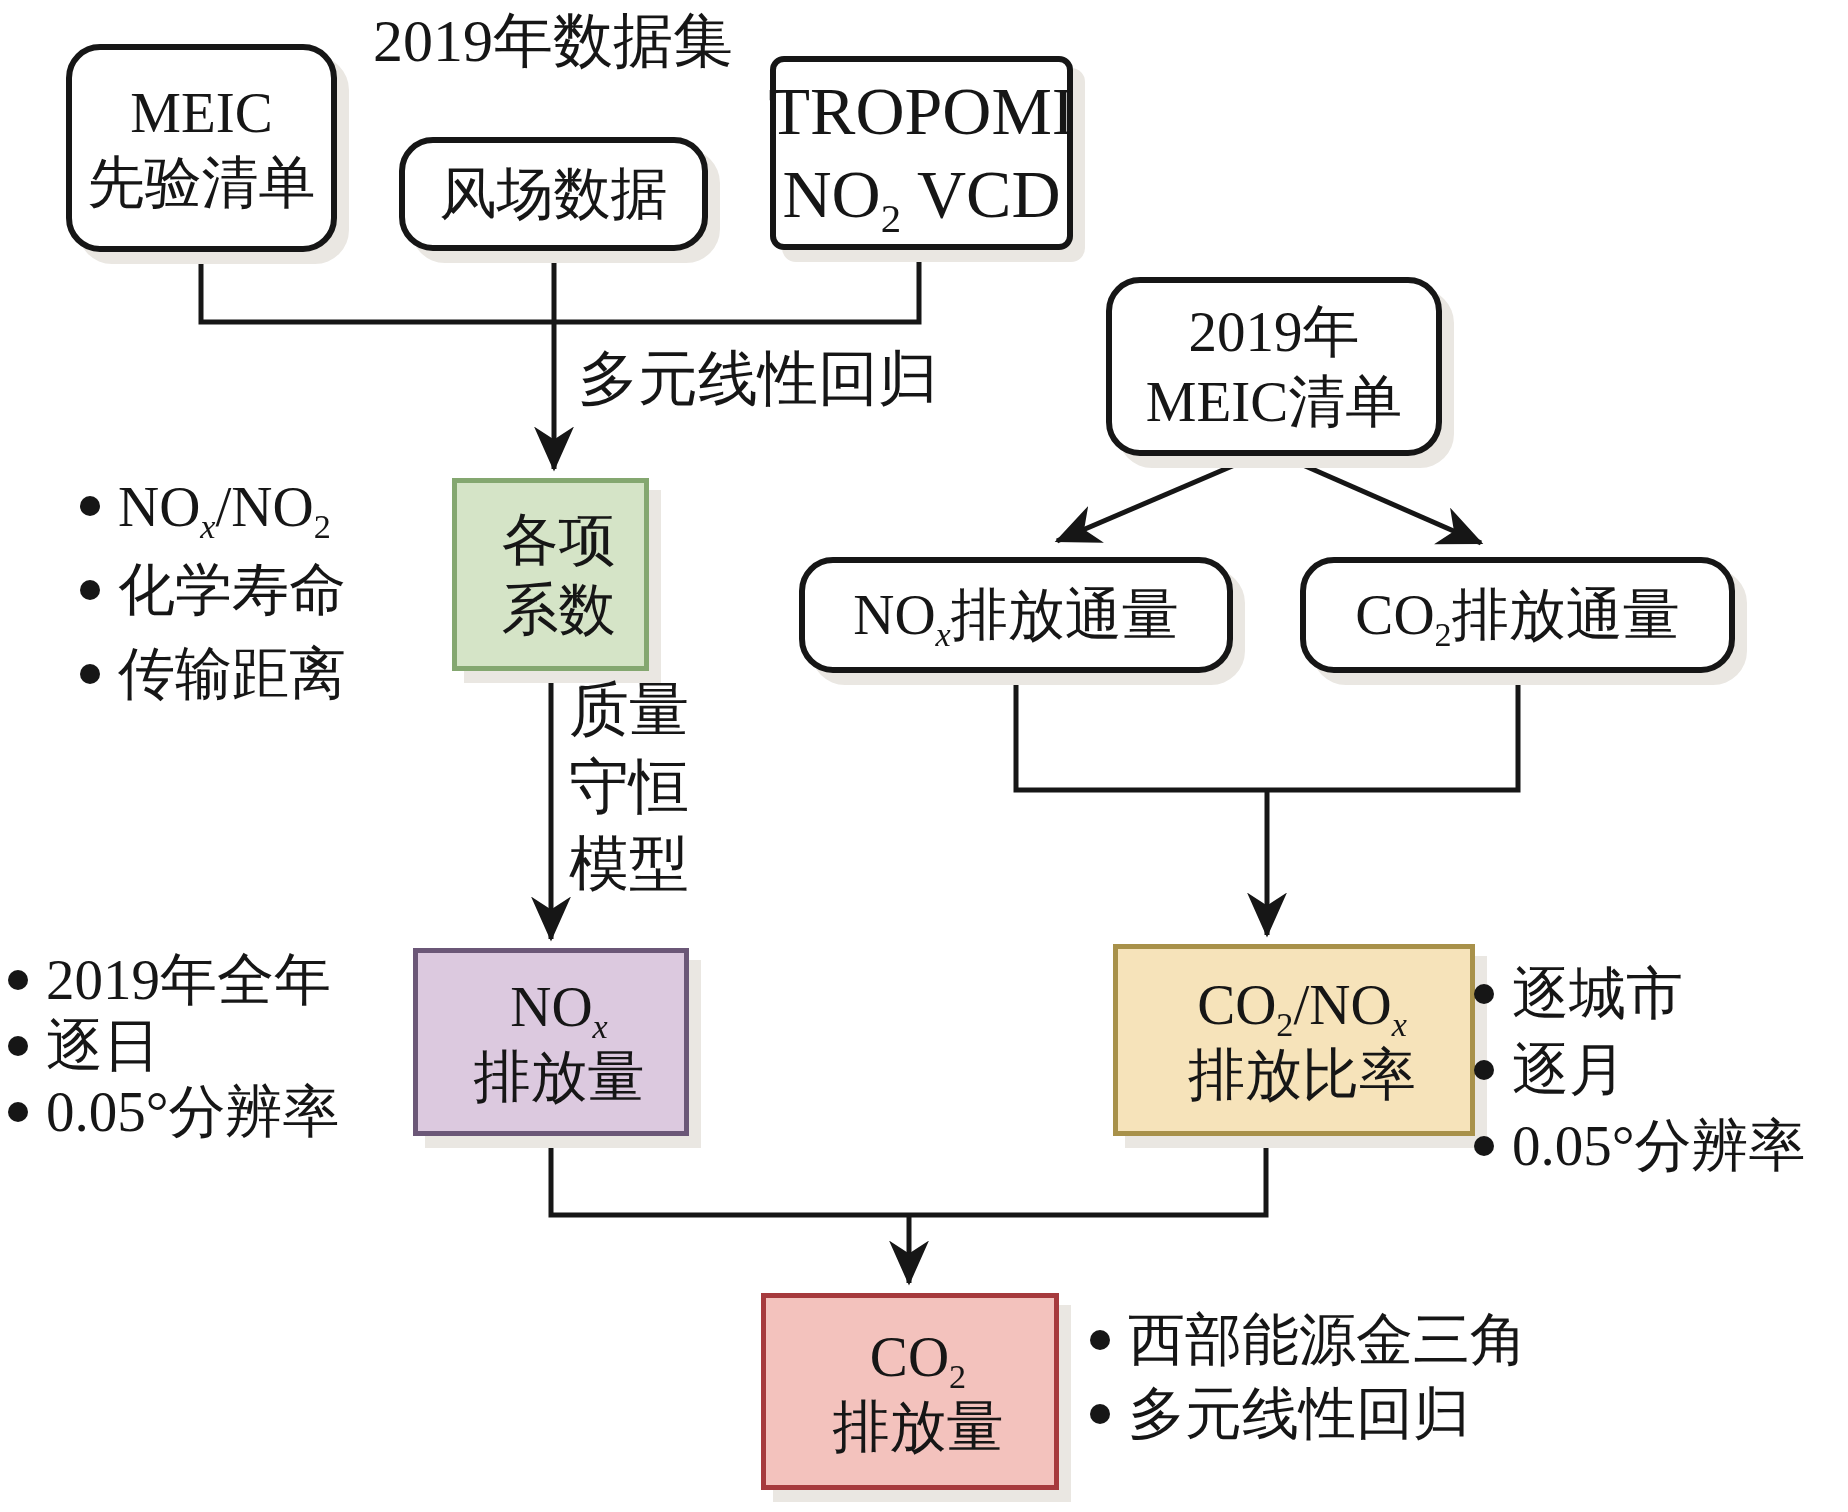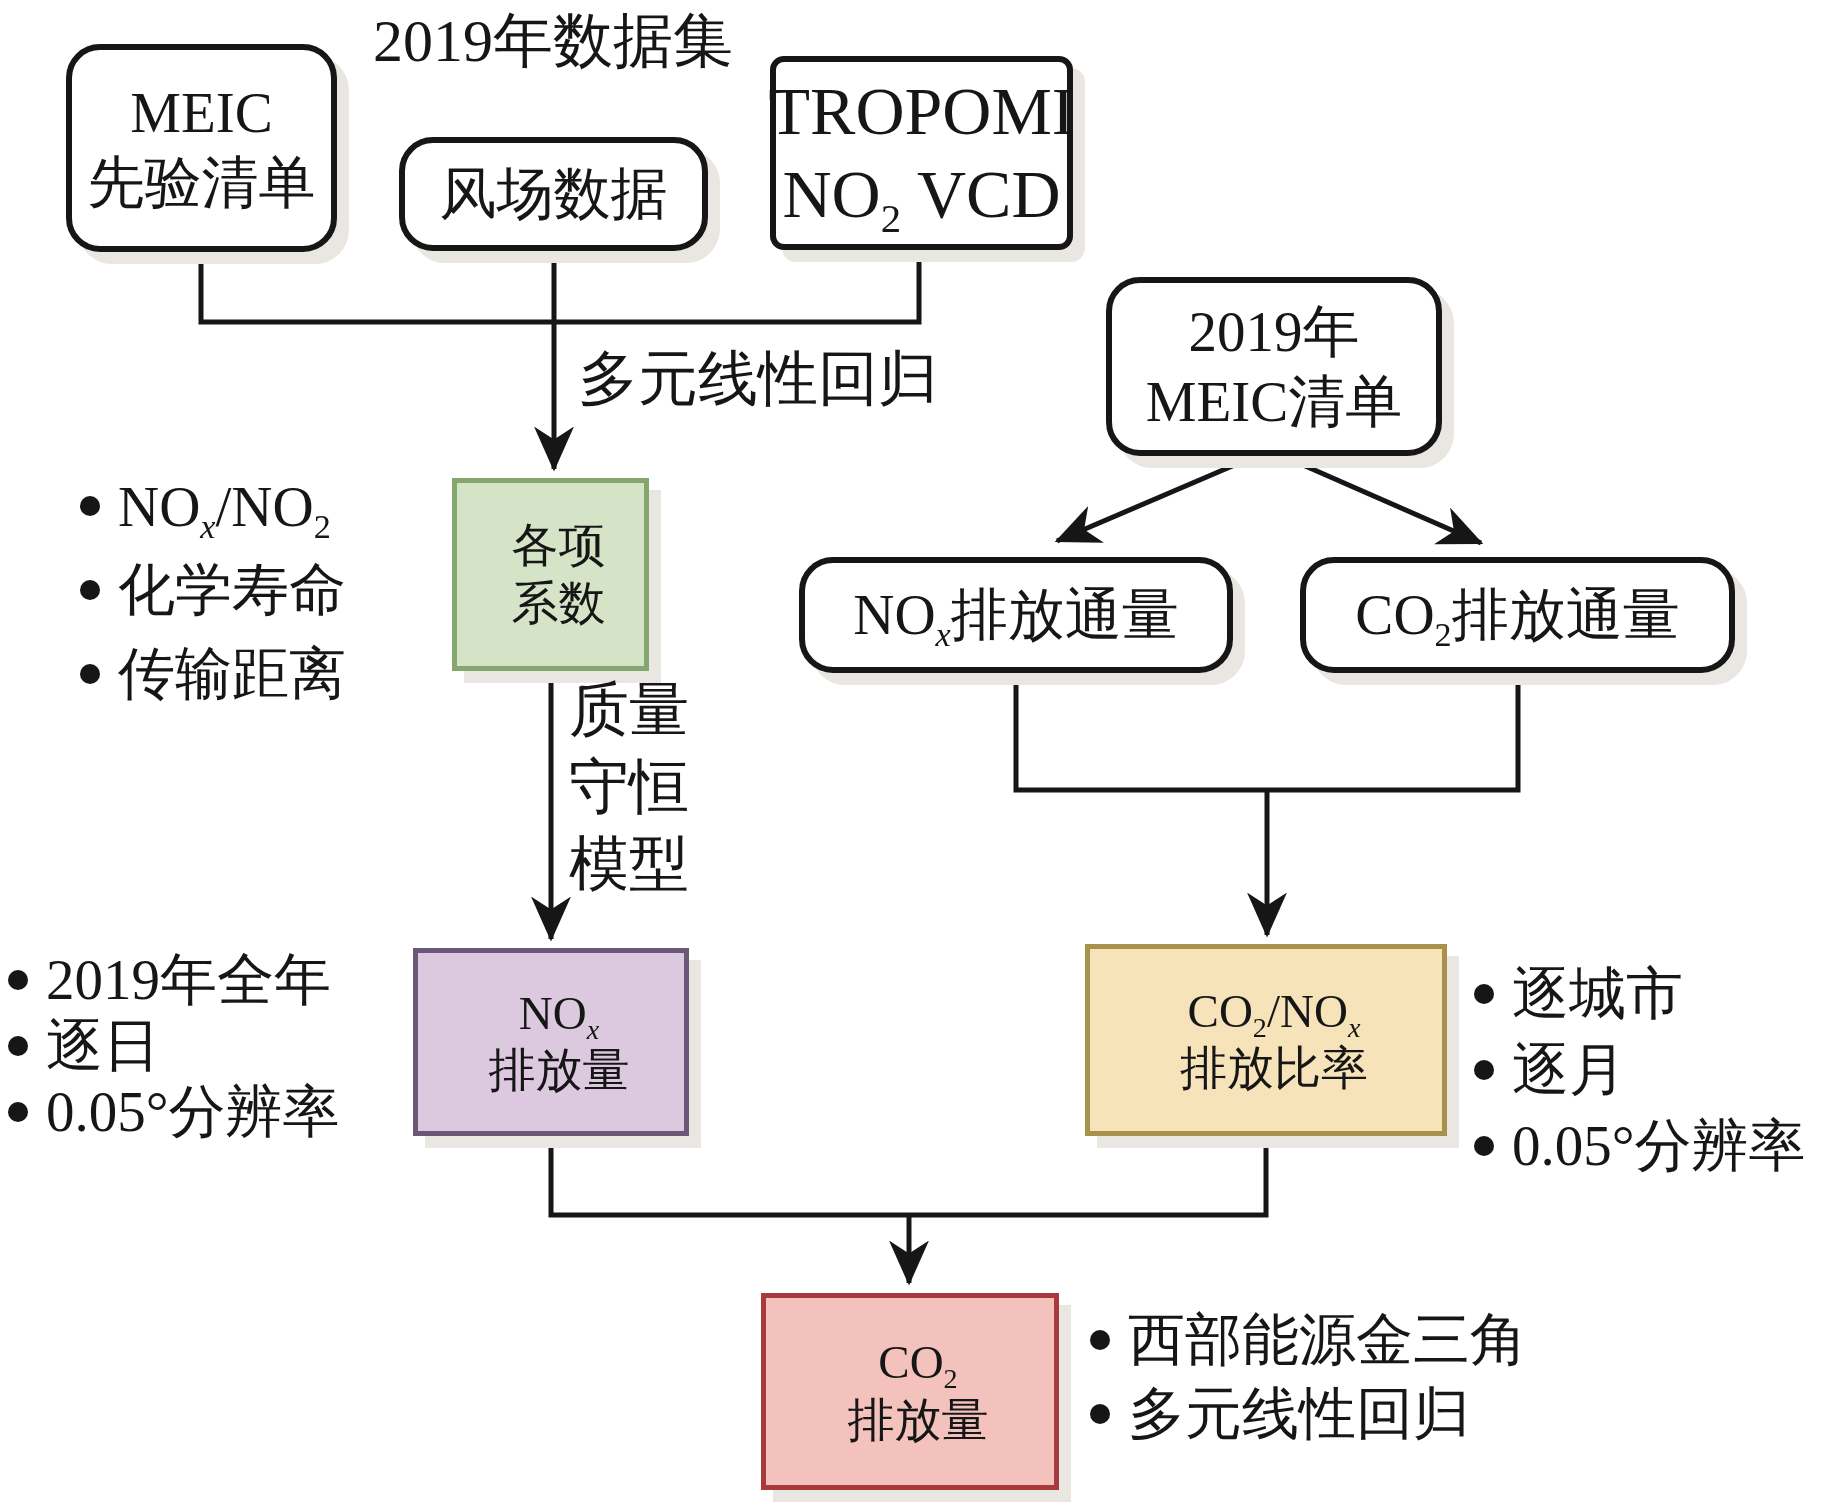--- a/index.html
+++ b/index.html
@@ -12,24 +12,24 @@
   #ah path{fill:var(--line_color);}
 
   .node{
     position:absolute;display:flex;flex-direction:column;align-items:center;justify-content:center;
     text-align:center;box-sizing:border-box;line-height:1.22;white-space:pre-wrap;
     box-shadow:12px 12px 0 var(--shadow_color);
   }
   .rounded{
     background:#ffffff;border:6px solid var(--line_color);border-radius:34px;font-size:57px;
   }
-  .plain{border-style:solid;border-width:5px;font-size:47px;padding-left:16px;}
+  .plain{border-style:solid;border-width:5px;font-size:57px;padding-left:16px;}
   .green {background:var(--green_fill); border-color:var(--green_border);}
   .purple{background:var(--purple_fill);border-color:var(--purple_border);}
-  .yellow{background:var(--yellow_fill);border-color:var(--yellow_border);}
+  .yellow{background:var(--yellow_fill);border-color:var(--yellow_border);margin-left:28px;}
   .red   {background:var(--red_fill);   border-color:var(--red_border);}
 
   .free-label{position:absolute;font-size:60px;line-height:1.1;white-space:nowrap;}
   .vstack{white-space:normal;text-align:center;}
 
   sub{font-size:0.60em;line-height:0;}
   sub.it{font-style:italic;}
 
   .blist{position:absolute;display:flex;flex-direction:column;}
   .brow{display:flex;align-items:center;font-size:57px;white-space:nowrap;}

